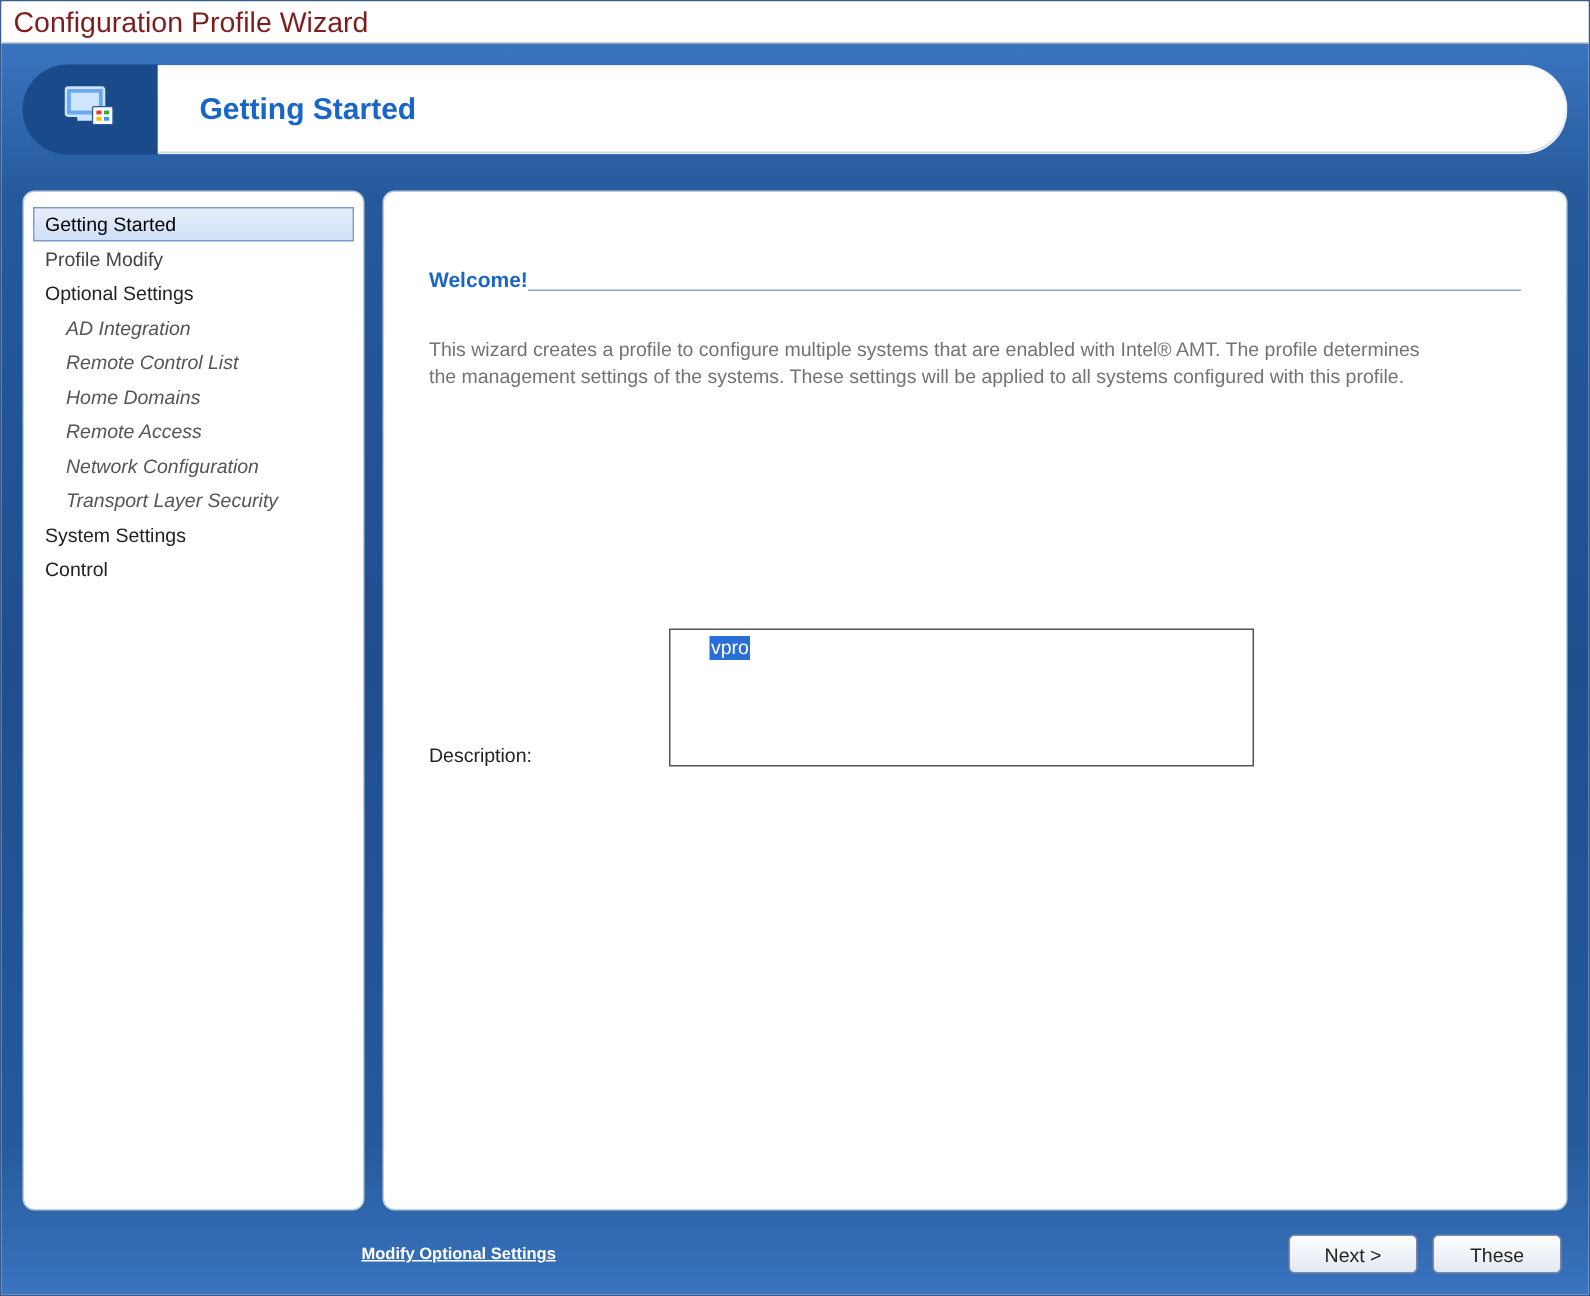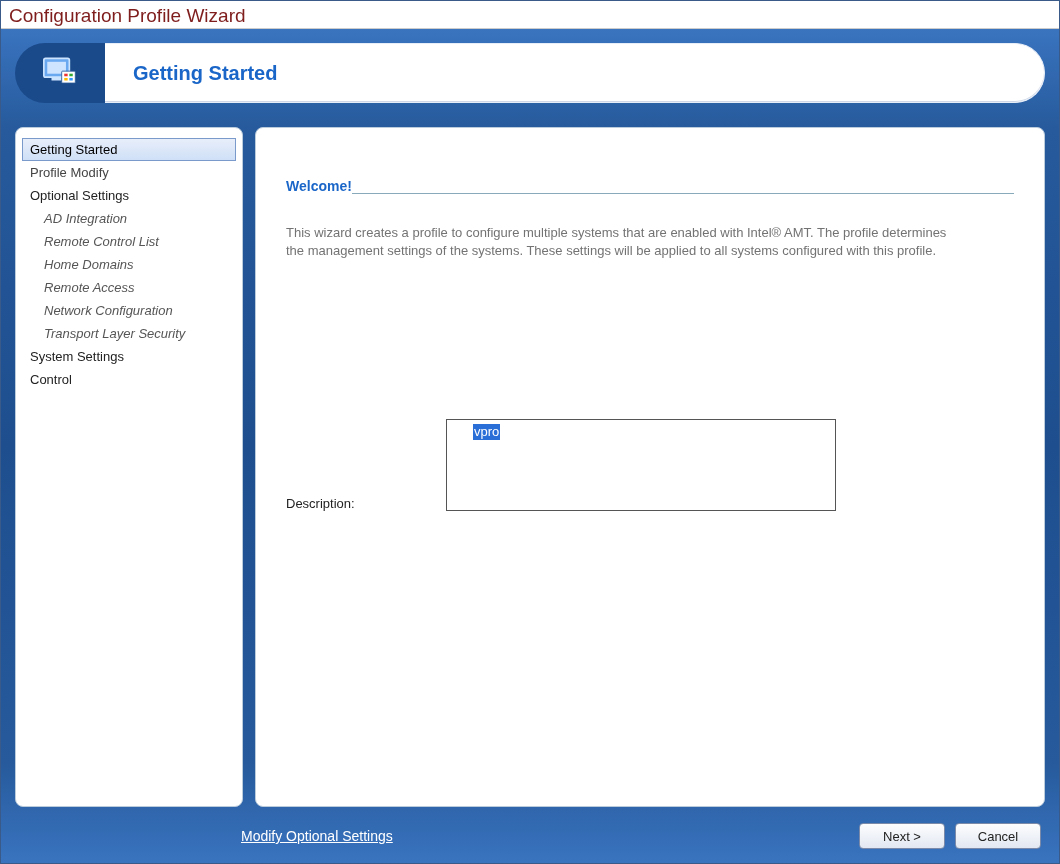--- a/index.html
+++ b/index.html
@@ -166,24 +166,24 @@
   
   .footer {
     height: 48px;
     display: flex;
     align-items: center;
     padding: 0 18px 6px 240px;
     gap: 10px;
   }
   .footer-link {
     color: #fff;
-    font-weight: 400;
+    font-weight: 700;
     text-decoration: underline;
     cursor: pointer;
-    font-size: 14px;
+    font-size: 11px;
   }
   .footer-spacer { flex: 1; }
   .btn {
     min-width: 86px;
     height: 26px;
     border: 1px solid #7a8aa8;
     border-radius: 4px;
     background: linear-gradient(#fdfdfe, #e2e8f2);
     color: #222;
     font-size: 13px;
@@ -257,17 +257,17 @@
           </div>
         </div>
       </div>
 
     </div>
 
     <div class="footer">
       <a class="footer-link">Modify Optional Settings</a>
       <div class="footer-spacer"></div>
       <button class="btn">Next &gt;</button>
-      <button class="btn">Cancel</button>
+      <button class="btn">These</button>
     </div>
 
   </div>
 </div>
 
 </body></html>

